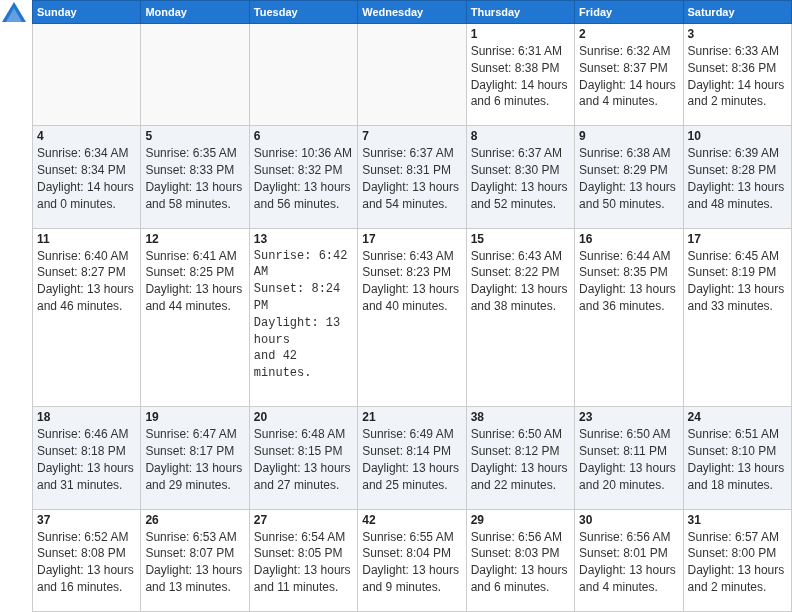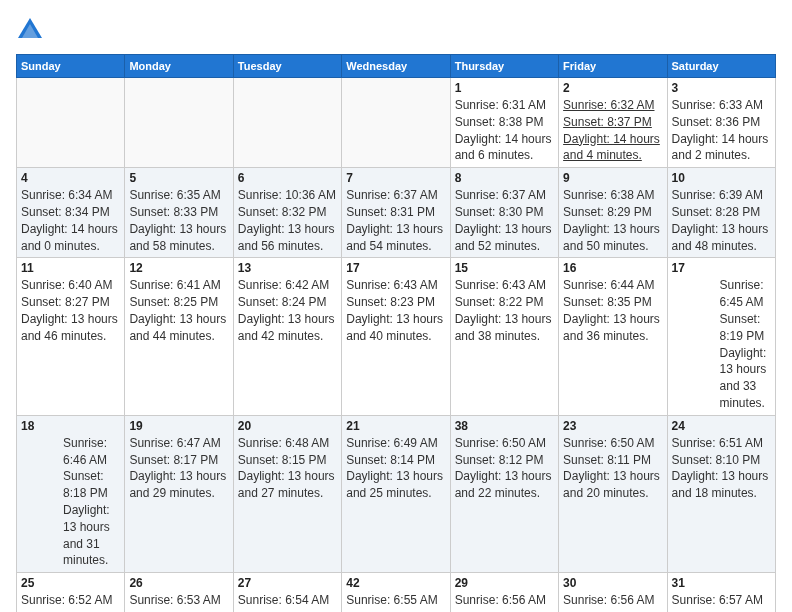--- a/index.html
+++ b/index.html
@@ -6,23 +6,22 @@
     body {
       width: 792px;
       height: 612px;
       font-family: Arial, sans-serif;
       background: #fff;
       overflow: hidden;
     }
     .page {
       width: 792px;
       height: 612px;
-      padding: 16px;
       display: flex;
-      flex-direction: column;
+      flex-direction: row;
     }
     .header {
       display: flex;
       justify-content: space-between;
       align-items: flex-start;
       margin-bottom: 10px;
     }
     .logo {
       display: flex;
       align-items: center;
@@ -144,21 +143,21 @@
           <td class="empty"></td>
           <td>
             <span class="day-number">1</span>
             <div class="day-info" style="white-space: pre-line;">Sunrise: 6:31 AM
 Sunset: 8:38 PM
 Daylight: 14 hours
 and 6 minutes.</div>
           </td>
           <td>
             <span class="day-number">2</span>
-            <div class="day-info" style="white-space: pre-line; text-decoration: underline;">Sunrise: 6:32 AM
+            <div class="day-info" style="white-space: pre-line;">Sunrise: 6:32 AM
 Sunset: 8:37 PM
 Daylight: 14 hours
 and 4 minutes.</div>
           </td>
           <td>
             <span class="day-number">3</span>
             <div class="day-info" style="white-space: pre-line;">Sunrise: 6:33 AM
 Sunset: 8:36 PM
 Daylight: 14 hours
 and 2 minutes.</div>
@@ -225,21 +224,21 @@
           </td>
           <td>
             <span class="day-number">12</span>
             <div class="day-info" style="white-space: pre-line;">Sunrise: 6:41 AM
 Sunset: 8:25 PM
 Daylight: 13 hours
 and 44 minutes.</div>
           </td>
           <td>
             <span class="day-number">13</span>
-            <div class="day-info" style="white-space: pre-line;">Sunrise: 6:42 AM
+            <div class="day-info" style="white-space: pre-line; font-family: Liberation Mono, monospace;">Sunrise: 6:42 AM
 Sunset: 8:24 PM
 Daylight: 13 hours
 and 42 minutes.</div>
           </td>
           <td>
             <span class="day-number">17</span>
             <div class="day-info" style="white-space: pre-line;">Sunrise: 6:43 AM
 Sunset: 8:23 PM
 Daylight: 13 hours
 and 40 minutes.</div>
@@ -253,30 +252,30 @@
           </td>
           <td>
             <span class="day-number">16</span>
             <div class="day-info" style="white-space: pre-line;">Sunrise: 6:44 AM
 Sunset: 8:35 PM
 Daylight: 13 hours
 and 36 minutes.</div>
           </td>
           <td>
             <span class="day-number">17</span>
-            <div class="day-info" style="white-space: pre-line; margin-left: 48px;">Sunrise: 6:45 AM
+            <div class="day-info" style="white-space: pre-line;">Sunrise: 6:45 AM
 Sunset: 8:19 PM
 Daylight: 13 hours
 and 33 minutes.</div>
           </td>
         </tr>
         <tr class="row-shade">
           <td>
             <span class="day-number">18</span>
-            <div class="day-info" style="white-space: pre-line; margin-left: 42px;">Sunrise: 6:46 AM
+            <div class="day-info" style="white-space: pre-line;">Sunrise: 6:46 AM
 Sunset: 8:18 PM
 Daylight: 13 hours
 and 31 minutes.</div>
           </td>
           <td>
             <span class="day-number">19</span>
             <div class="day-info" style="white-space: pre-line;">Sunrise: 6:47 AM
 Sunset: 8:17 PM
 Daylight: 13 hours
 and 29 minutes.</div>
@@ -312,21 +311,21 @@
           <td>
             <span class="day-number">24</span>
             <div class="day-info" style="white-space: pre-line;">Sunrise: 6:51 AM
 Sunset: 8:10 PM
 Daylight: 13 hours
 and 18 minutes.</div>
           </td>
         </tr>
         <tr>
           <td>
-            <span class="day-number">25</span>
+            <span class="day-number">37</span>
             <div class="day-info" style="white-space: pre-line;">Sunrise: 6:52 AM
 Sunset: 8:08 PM
 Daylight: 13 hours
 and 16 minutes.</div>
           </td>
           <td>
             <span class="day-number">26</span>
             <div class="day-info" style="white-space: pre-line;">Sunrise: 6:53 AM
 Sunset: 8:07 PM
 Daylight: 13 hours

